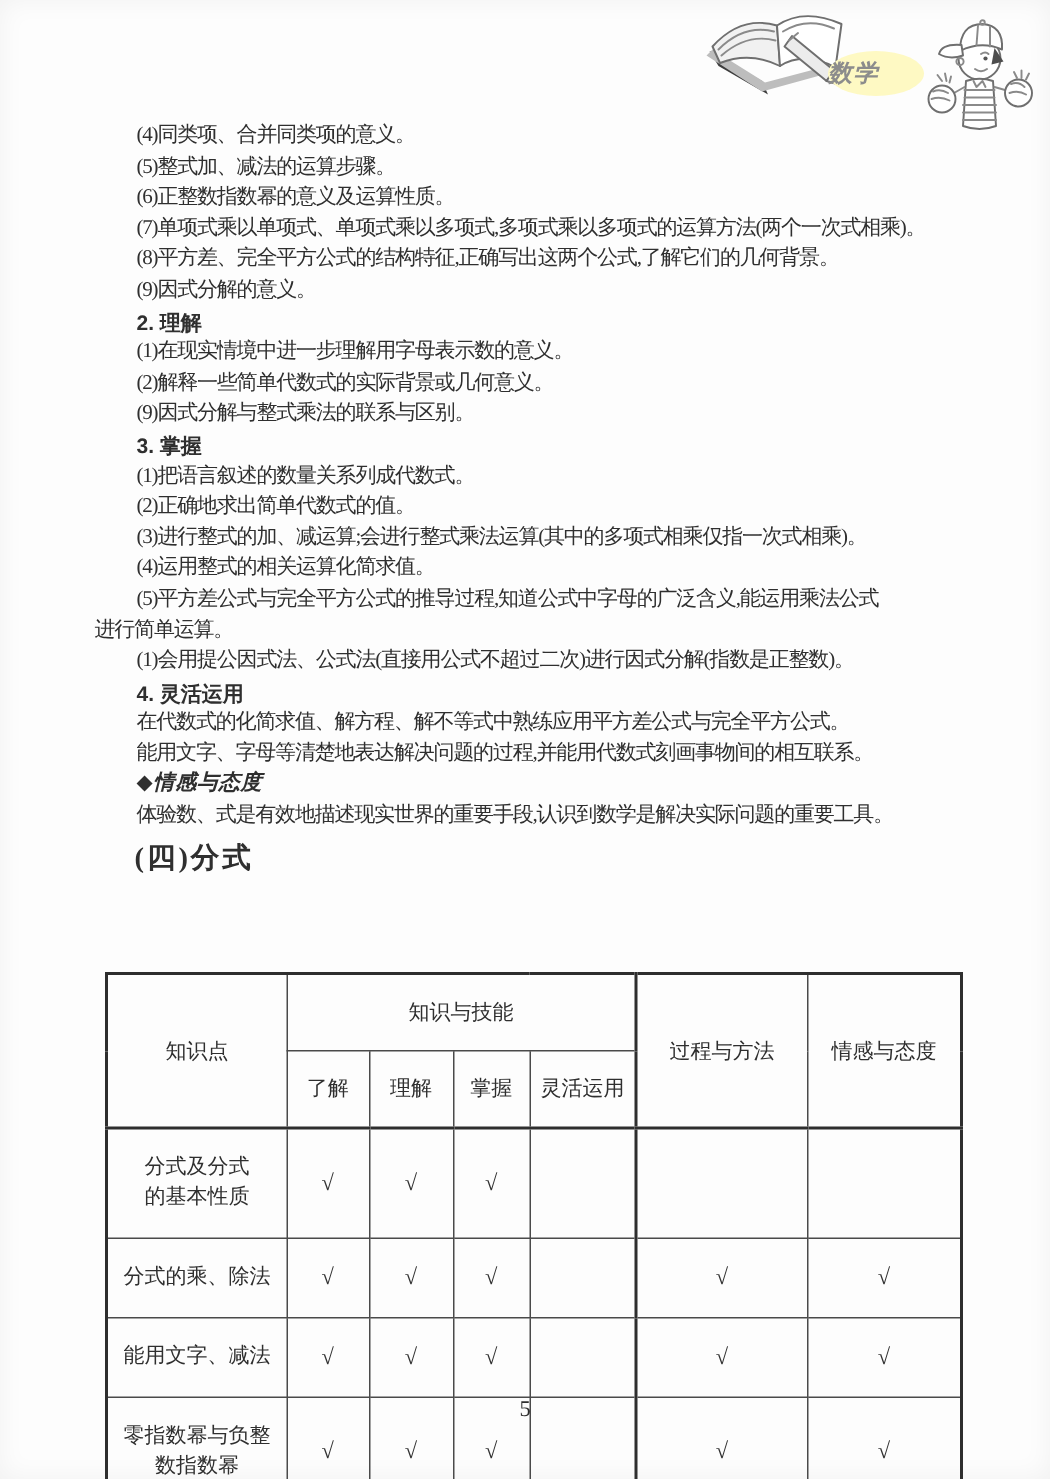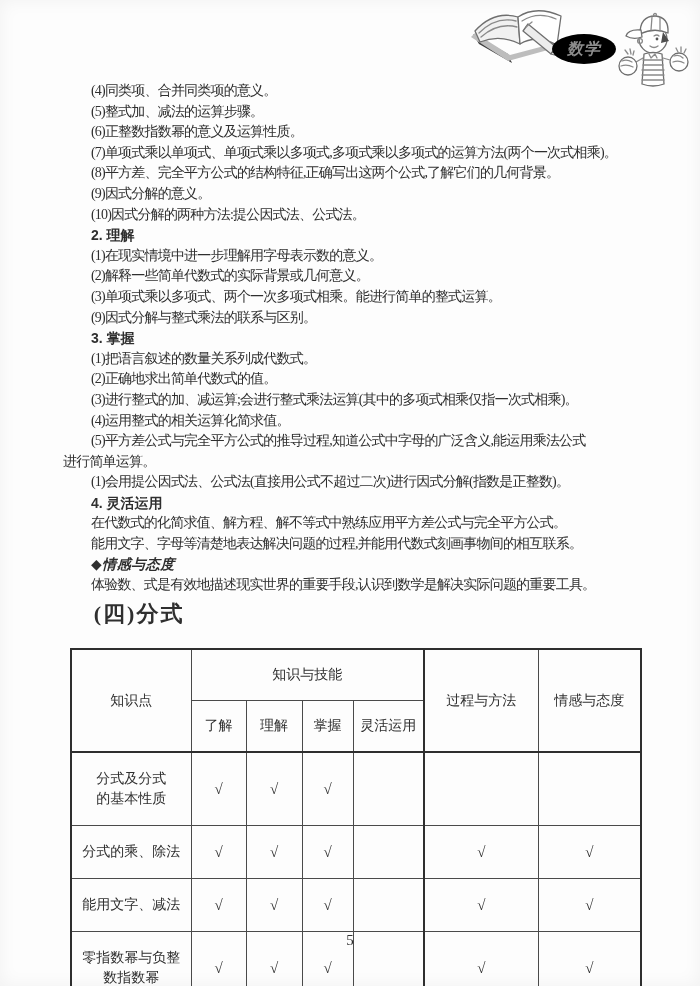--- a/index.html
+++ b/index.html
@@ -10,43 +10,43 @@
     color:#2f2f2f;
     box-shadow:inset 0 0 18px rgba(0,0,0,0.05);
   }
   
   .hero{position:absolute;left:460px;top:0;width:240px;height:100px;}
   .hero svg{position:absolute;}
   .svg-book{left:6px;top:4px;}
   .svg-boy{left:153px;top:8px;}
   .subject-badge{
     position:absolute;left:92px;top:34px;width:64px;height:30px;
-    background:#000000;border-radius:50%;
-    display:flex;align-items:center;justify-content:center;
+    background:#fef9c3;border-radius:50%;
+    display:flex;align-items:center;justify-content:flex-start;
   }
   .subject-badge span{
     font-family:"Liberation Sans","DejaVu Sans",sans-serif;
     font-weight:bold;font-style:italic;font-size:16px;color:#8c8c8c;
     letter-spacing:1px;
   }
   
   .body-text{
     position:absolute;left:63px;top:81px;width:578px;
   }
   .line{
     height:20.6px;line-height:20.6px;font-size:14px;
     letter-spacing:-0.8px;white-space:nowrap;
   }
   .ind{text-indent:2em;}
   .flush{text-indent:0;}
   .sec{font-family:"Liberation Sans","DejaVu Sans",sans-serif;font-weight:bold;letter-spacing:0;}
   .kai{font-weight:bold;font-style:italic;letter-spacing:0.5px;}
   .section-heading{
     margin-top:5px;height:26px;line-height:26px;
-    font-size:22px;font-weight:bold;text-indent:1.4em;letter-spacing:2px;
+    font-size:19px;font-weight:bold;text-indent:1.4em;letter-spacing:2px;
   }
   
   table.kp-table{
     position:absolute;left:70px;top:648px;width:570px;
     border-collapse:collapse;table-layout:fixed;
     font-size:14px;color:#2f2f2f;
   }
   table.kp-table th,table.kp-table td{
     border:1px solid #4a4a4a;
     text-align:center;vertical-align:middle;
@@ -133,25 +133,23 @@
     </svg>
   </div>
 
   <div class="body-text">
     <div class="line ind">(4)同类项、合并同类项的意义。</div>
     <div class="line ind">(5)整式加、减法的运算步骤。</div>
     <div class="line ind">(6)正整数指数幂的意义及运算性质。</div>
     <div class="line ind">(7)单项式乘以单项式、单项式乘以多项式,多项式乘以多项式的运算方法(两个一次式相乘)。</div>
     <div class="line ind">(8)平方差、完全平方公式的结构特征,正确写出这两个公式,了解它们的几何背景。</div>
     <div class="line ind">(9)因式分解的意义。</div>
-    <div class="line ind">(10)因式分解的两种方法:提公因式法、公式法。</div>
     <div class="line ind sec">2. 理解</div>
     <div class="line ind">(1)在现实情境中进一步理解用字母表示数的意义。</div>
     <div class="line ind">(2)解释一些简单代数式的实际背景或几何意义。</div>
-    <div class="line ind">(3)单项式乘以多项式、两个一次多项式相乘。能进行简单的整式运算。</div>
     <div class="line ind">(9)因式分解与整式乘法的联系与区别。</div>
     <div class="line ind sec">3. 掌握</div>
     <div class="line ind">(1)把语言叙述的数量关系列成代数式。</div>
     <div class="line ind">(2)正确地求出简单代数式的值。</div>
     <div class="line ind">(3)进行整式的加、减运算;会进行整式乘法运算(其中的多项式相乘仅指一次式相乘)。</div>
     <div class="line ind">(4)运用整式的相关运算化简求值。</div>
     <div class="line ind">(5)平方差公式与完全平方公式的推导过程,知道公式中字母的广泛含义,能运用乘法公式</div>
     <div class="line flush">进行简单运算。</div>
     <div class="line ind">(1)会用提公因式法、公式法(直接用公式不超过二次)进行因式分解(指数是正整数)。</div>
     <div class="line ind sec">4. 灵活运用</div>

